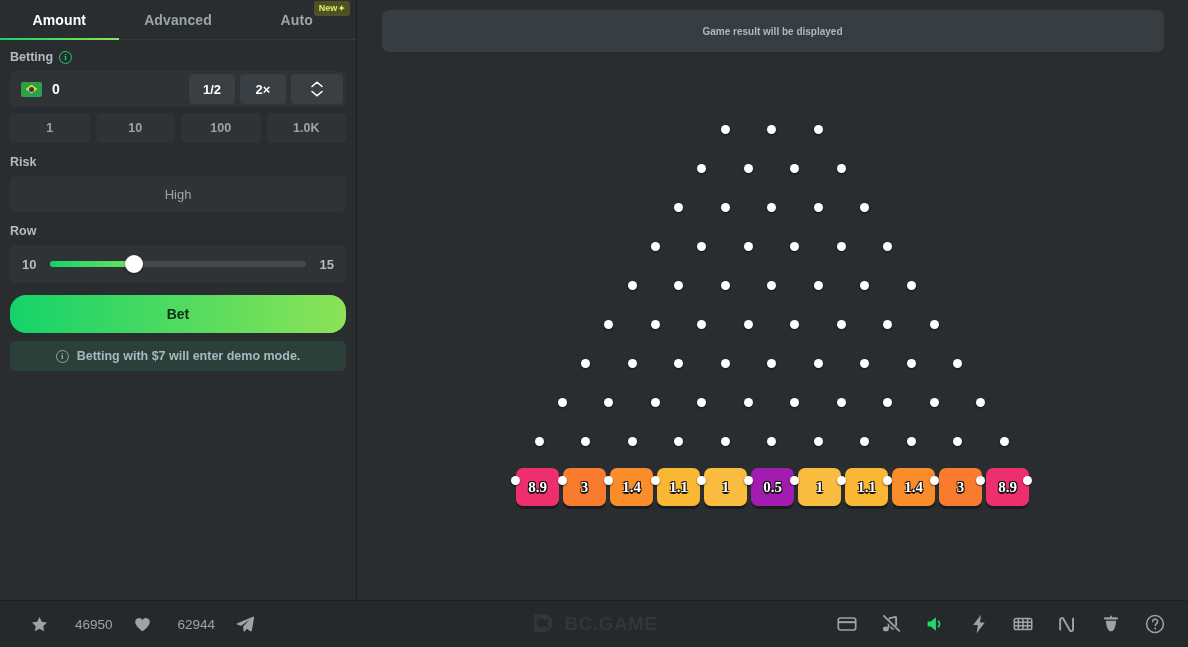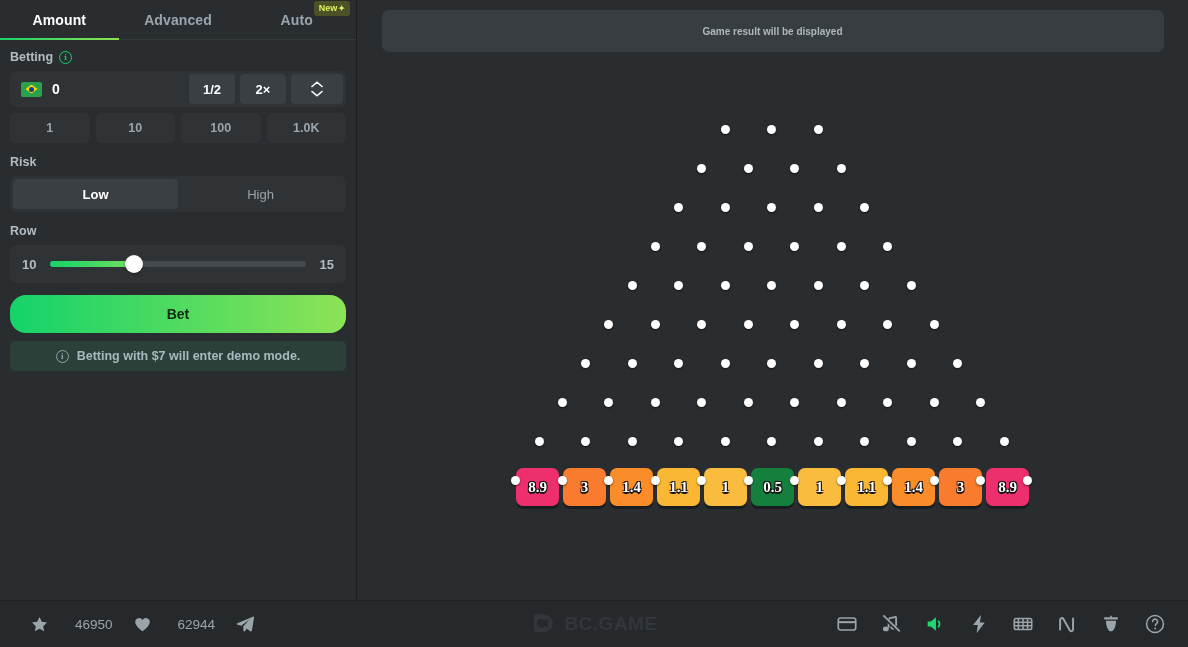--- a/index.html
+++ b/index.html
@@ -270,21 +270,20 @@
           <button class="quick-btn">1</button>
           <button class="quick-btn">10</button>
           <button class="quick-btn">100</button>
           <button class="quick-btn">1.0K</button>
         </div>
 
         <div class="field-label">
           <span>Risk</span>
         </div>
         <div class="seg-group">
-          <div class="seg active">Low</div>
           <div class="seg">High</div>
         </div>
 
         <div class="field-label">
           <span>Row</span>
         </div>
         <div class="slider-box">
           <span class="slider-end">10</span>
           <span class="slider-track">
             <span class="slider-fill"></span>
@@ -307,21 +306,21 @@
       <div class="result-bar">
         <span>Game result will be displayed</span>
       </div>
       <div class="board" id="board">
         <div class="multipliers" id="multipliers">
             <div class="mult" style="background: rgb(238, 47, 110);">8.9</div>
             <div class="mult" style="background: rgb(249, 123, 45);">3</div>
             <div class="mult" style="background: rgb(251, 140, 42);">1.4</div>
             <div class="mult" style="background: rgb(249, 183, 51);">1.1</div>
             <div class="mult" style="background: rgb(249, 188, 63);">1</div>
-            <div class="mult" style="background: #15803d;">0.5</div>
+            <div class="mult" style="background: #a21caf;">0.5</div>
             <div class="mult" style="background: rgb(249, 188, 63);">1</div>
             <div class="mult" style="background: rgb(249, 183, 51);">1.1</div>
             <div class="mult" style="background: rgb(251, 140, 42);">1.4</div>
             <div class="mult" style="background: rgb(249, 123, 45);">3</div>
             <div class="mult" style="background: rgb(238, 47, 110);">8.9</div>
           </div>
       <div class="peg" style="left: 339px; top: 64.5px;"></div>
           <div class="peg" style="left: 385.5px; top: 64.5px;"></div>
           <div class="peg" style="left: 432px; top: 64.5px;"></div>
           <div class="peg" style="left: 315.75px; top: 103.5px;"></div>

